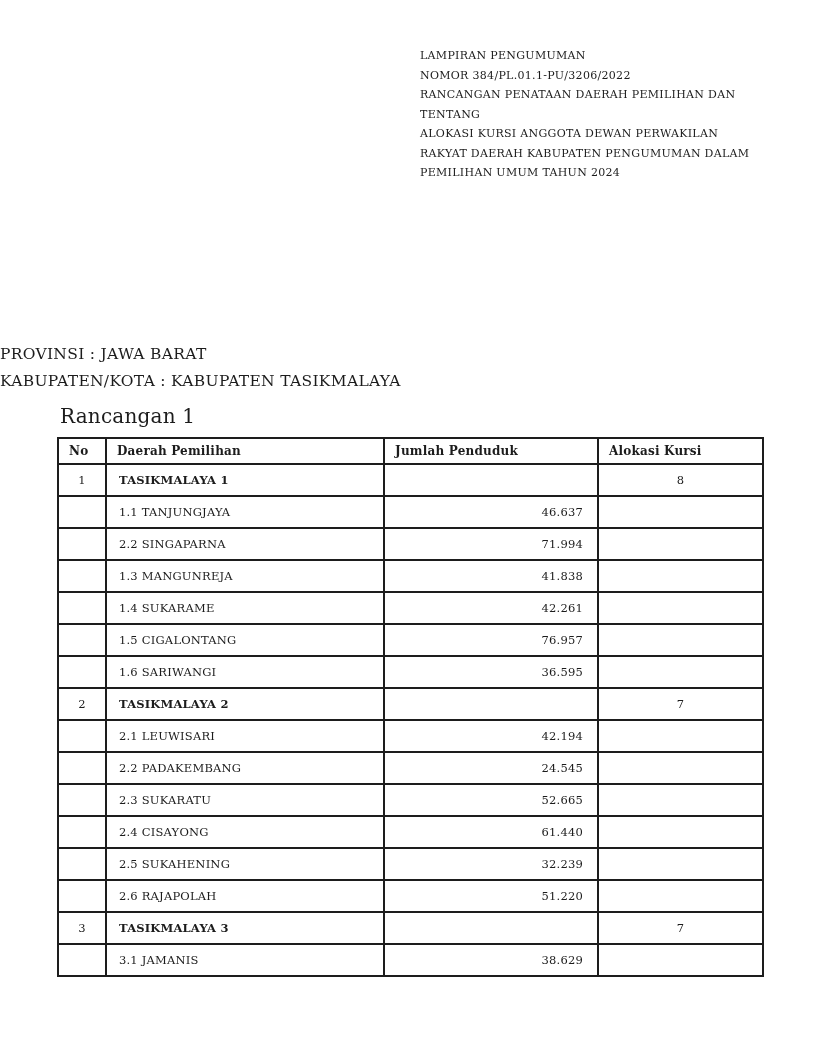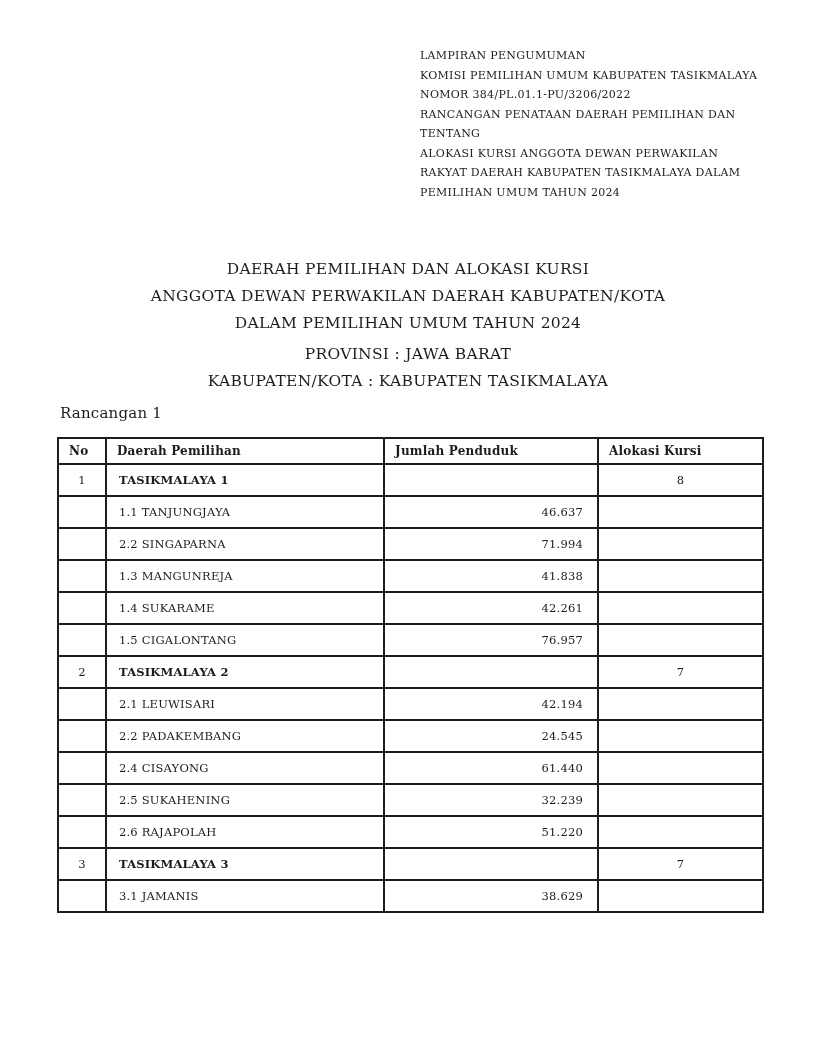--- a/index.html
+++ b/index.html
@@ -33,30 +33,29 @@
     text-align: center;
     font-size: 15.5px;
     line-height: 27px;
     letter-spacing: 0.3px;
   }
   .subtitle-block {
     position: absolute;
     left: 0;
     right: 0;
     top: 341px;
-    text-align: center;
     font-size: 15.5px;
     line-height: 27px;
     letter-spacing: 0.3px;
   }
   .section-label {
     position: absolute;
     left: 60px;
     top: 404px;
-    font-size: 15px;
+    font-size: 20px;
     letter-spacing: 0.2px;
   }
   table.dapil-table {
     position: absolute;
     left: 57px;
     top: 437px;
     width: 705px;
     border-collapse: collapse;
     table-layout: fixed;
     font-size: 11.5px;
@@ -87,34 +86,28 @@
   .dapil-table td.cell-seat { text-align: center; }
   .dapil-table td.cell-name.district { font-weight: bold; }
 </style>
 </head>
 <body>
 
 <div class="page">
 
   <div class="letterhead">
     <div>LAMPIRAN PENGUMUMAN</div>
-    <div>KOMISI PEMILIHAN UMUM KABUPATEN TASIKMALAYA</div>
     <div>NOMOR 384/PL.01.1-PU/3206/2022</div>
     <div>RANCANGAN PENATAAN DAERAH PEMILIHAN DAN</div>
     <div>TENTANG</div>
     <div>ALOKASI KURSI ANGGOTA DEWAN PERWAKILAN</div>
-    <div>RAKYAT DAERAH KABUPATEN TASIKMALAYA DALAM</div>
+    <div>RAKYAT DAERAH KABUPATEN PENGUMUMAN DALAM</div>
     <div>PEMILIHAN UMUM TAHUN 2024</div>
   </div>
 
-  <div class="title-block">
-    <div>DAERAH PEMILIHAN DAN ALOKASI KURSI</div>
-    <div>ANGGOTA DEWAN PERWAKILAN DAERAH KABUPATEN/KOTA</div>
-    <div>DALAM PEMILIHAN UMUM TAHUN 2024</div>
-  </div>
 
   <div class="subtitle-block">
     <div>PROVINSI : JAWA BARAT</div>
     <div>KABUPATEN/KOTA : KABUPATEN TASIKMALAYA</div>
   </div>
 
   <div class="section-label">Rancangan 1</div>
 
   <table class="dapil-table">
     <colgroup>
@@ -167,20 +160,26 @@
     <td class="cell-seat"></td>
   </tr>
 
   <tr>
     <td class="cell-no"></td>
     <td class="cell-name">1.5 CIGALONTANG</td>
     <td class="cell-pop">76.957</td>
     <td class="cell-seat"></td>
   </tr>
 
+  <tr>
+    <td class="cell-no"></td>
+    <td class="cell-name">1.6 SARIWANGI</td>
+    <td class="cell-pop">36.595</td>
+    <td class="cell-seat"></td>
+  </tr>
 
   <tr>
     <td class="cell-no">2</td>
     <td class="cell-name district">TASIKMALAYA 2</td>
     <td class="cell-pop"></td>
     <td class="cell-seat">7</td>
   </tr>
 
   <tr>
     <td class="cell-no"></td>
@@ -189,20 +188,26 @@
     <td class="cell-seat"></td>
   </tr>
 
   <tr>
     <td class="cell-no"></td>
     <td class="cell-name">2.2 PADAKEMBANG</td>
     <td class="cell-pop">24.545</td>
     <td class="cell-seat"></td>
   </tr>
 
+  <tr>
+    <td class="cell-no"></td>
+    <td class="cell-name">2.3 SUKARATU</td>
+    <td class="cell-pop">52.665</td>
+    <td class="cell-seat"></td>
+  </tr>
 
   <tr>
     <td class="cell-no"></td>
     <td class="cell-name">2.4 CISAYONG</td>
     <td class="cell-pop">61.440</td>
     <td class="cell-seat"></td>
   </tr>
 
   <tr>
     <td class="cell-no"></td>

